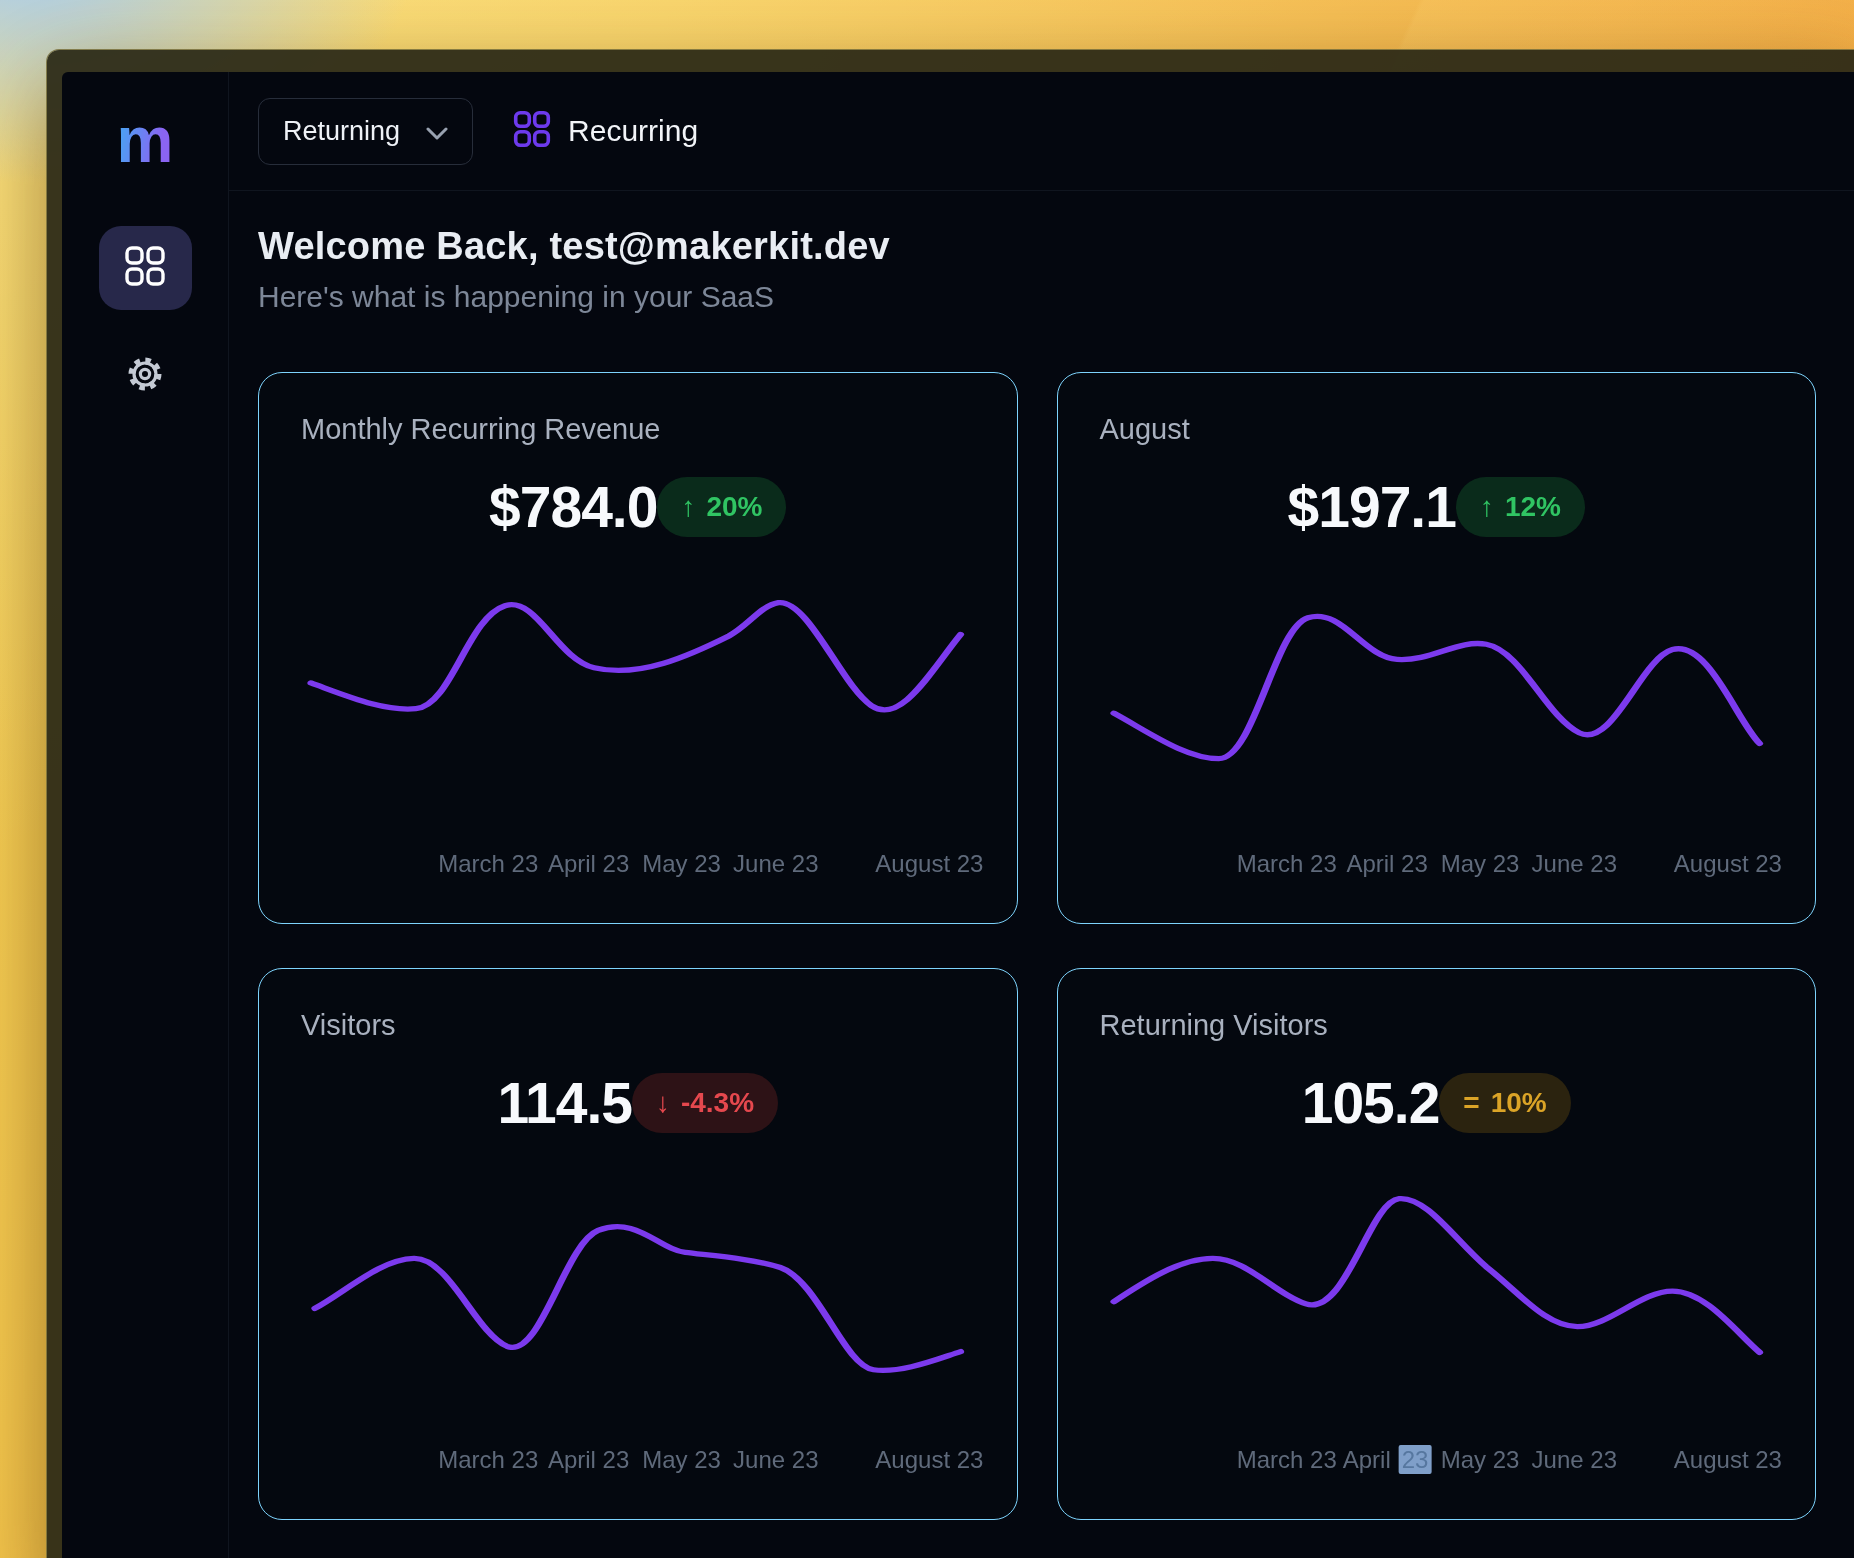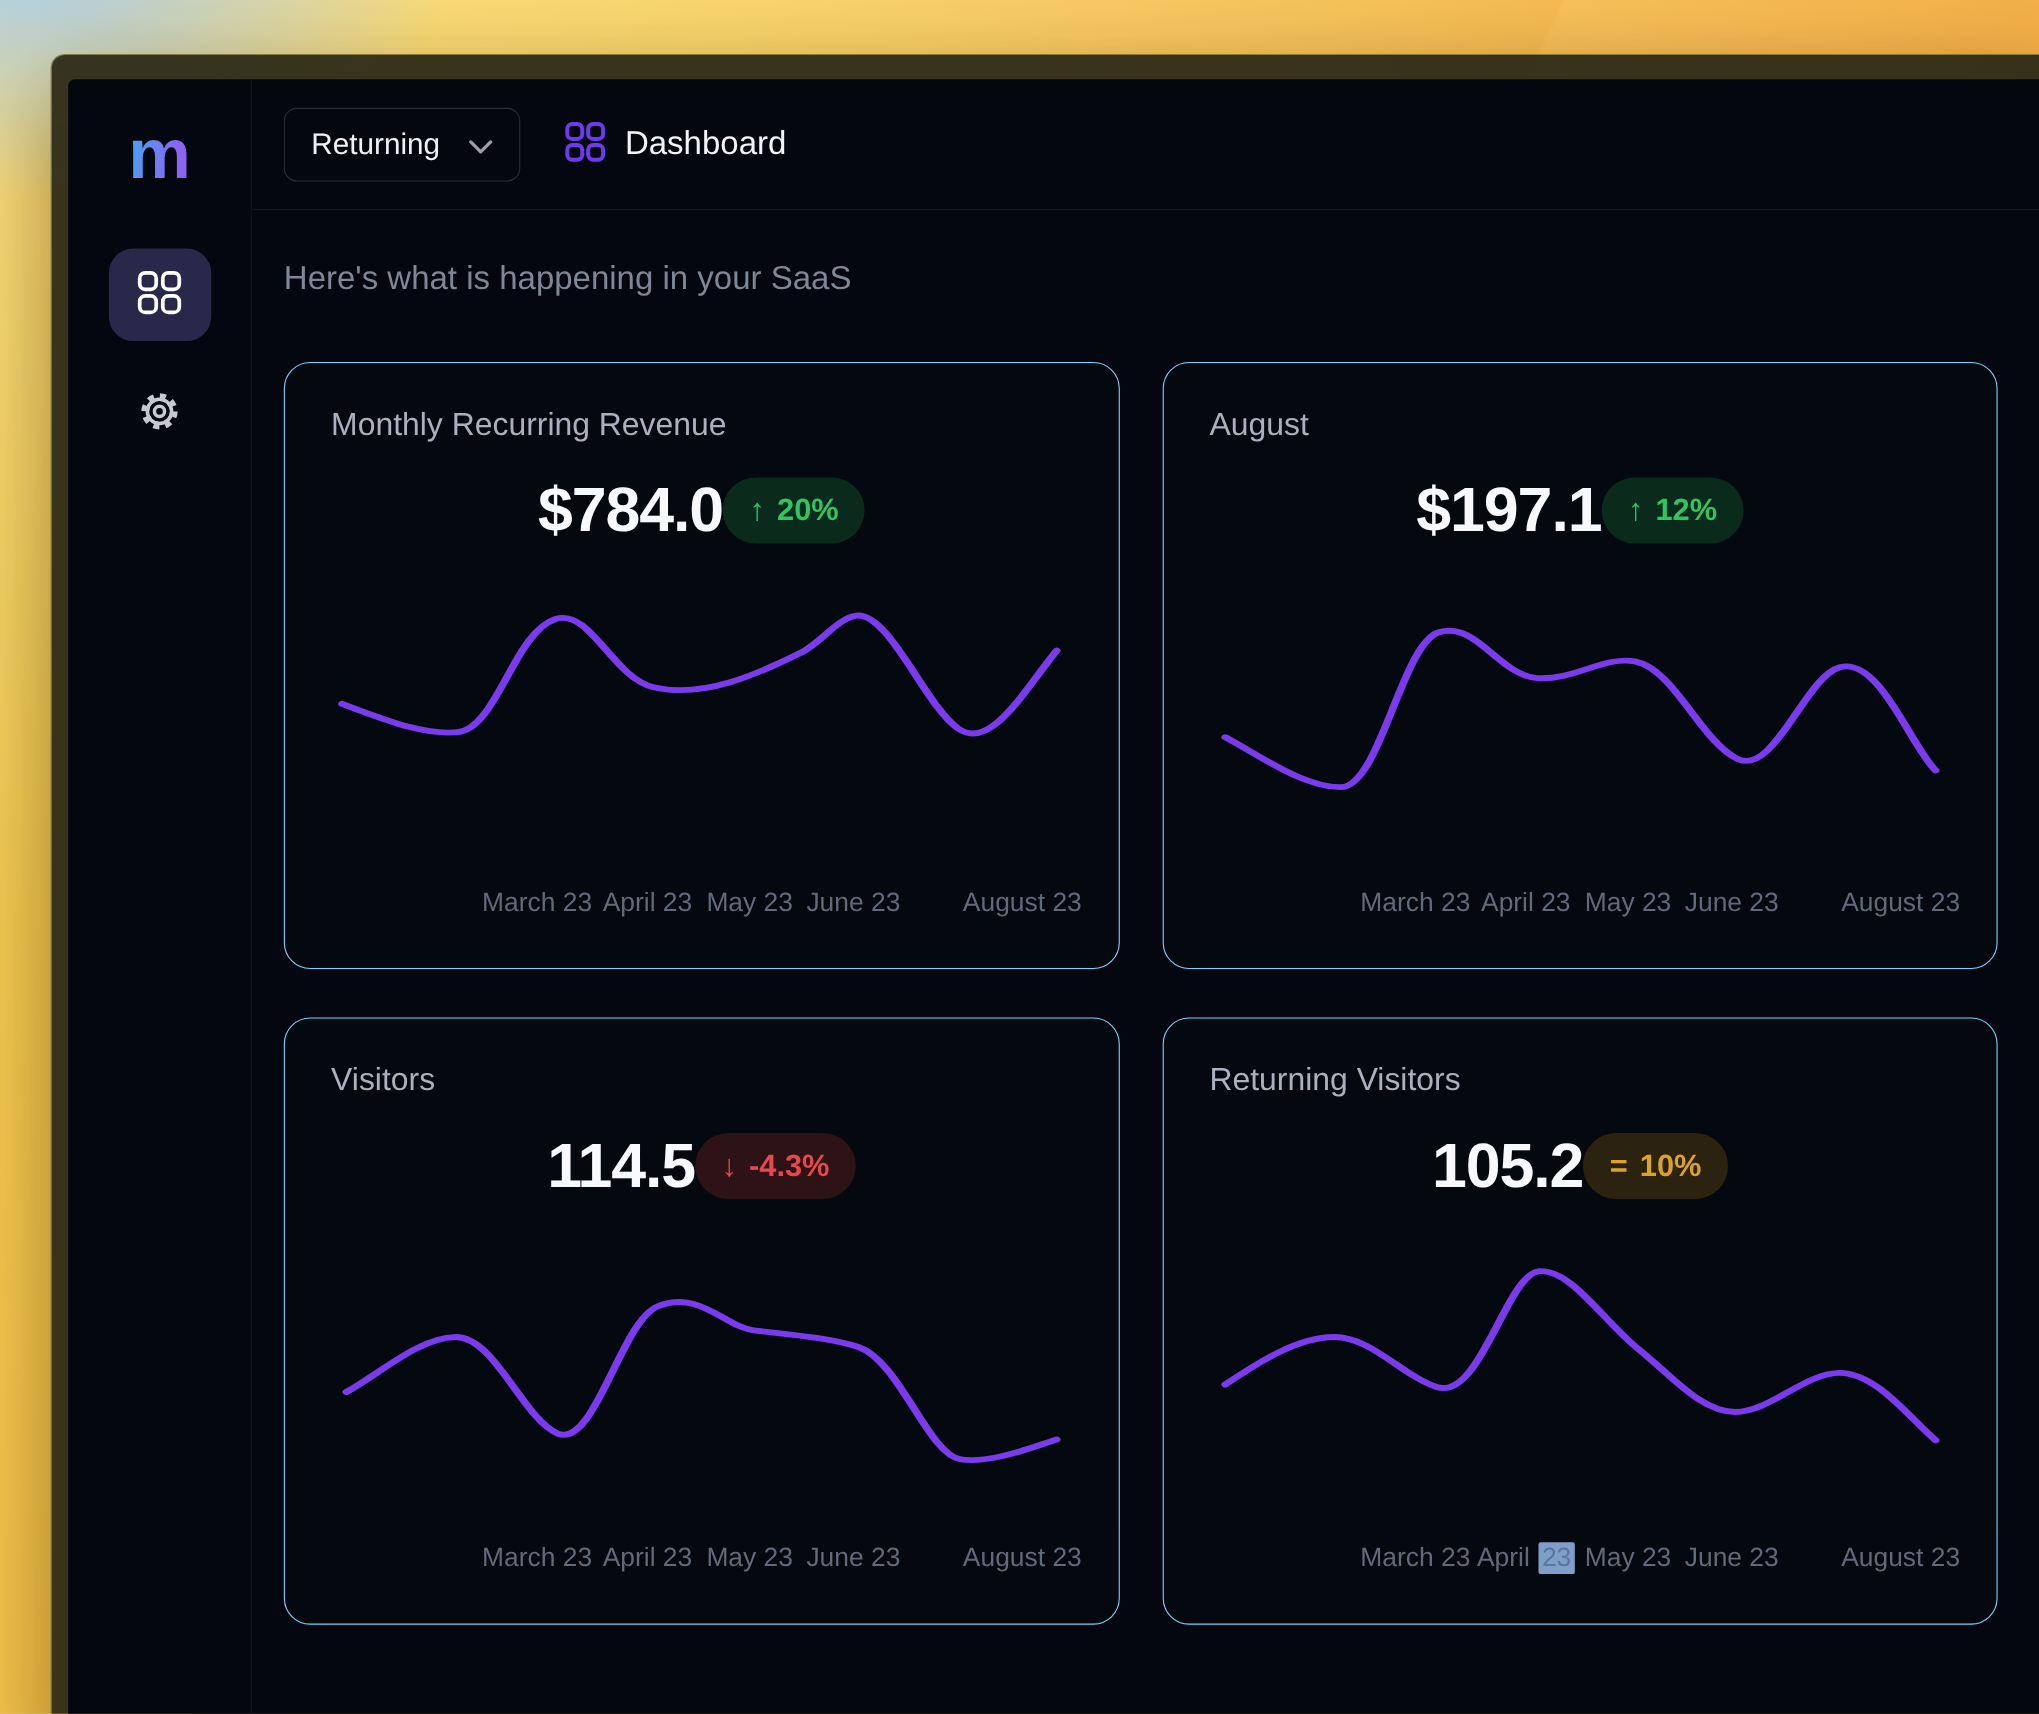--- a/index.html
+++ b/index.html
@@ -172,25 +172,26 @@
 
         <div class="page-head">
           <span>
             <svg width="38" height="38" viewBox="0 0 42 42">
               <rect x="3" y="3" width="15" height="15" rx="5" fill="none" stroke="#6d3aed" stroke-width="4"></rect>
               <rect x="24" y="3" width="15" height="15" rx="5" fill="none" stroke="#6d3aed" stroke-width="4"></rect>
               <rect x="3" y="24" width="15" height="15" rx="5" fill="none" stroke="#6d3aed" stroke-width="4"></rect>
               <rect x="24" y="24" width="15" height="15" rx="5" fill="none" stroke="#6d3aed" stroke-width="4"></rect>
             </svg>
           </span>
-          <span class="page-head-label">Dashboard</span>
+          <span class="page-head-label">Recurring</span>
         </div>
       </div>
 
       <div class="content">
+        <div class="welcome-title">Welcome Back, test@makerkit.dev</div>
         <div class="welcome-sub">Here's what is happening in your SaaS</div>
 
         <div class="grid">
 
           <div class="card">
             <div class="card-title">Monthly Recurring Revenue</div>
             <div class="value-row">
               <div class="value">$784.0</div>
               <div class="badge badge-up">
                 <span class="b-icon">↑</span>

